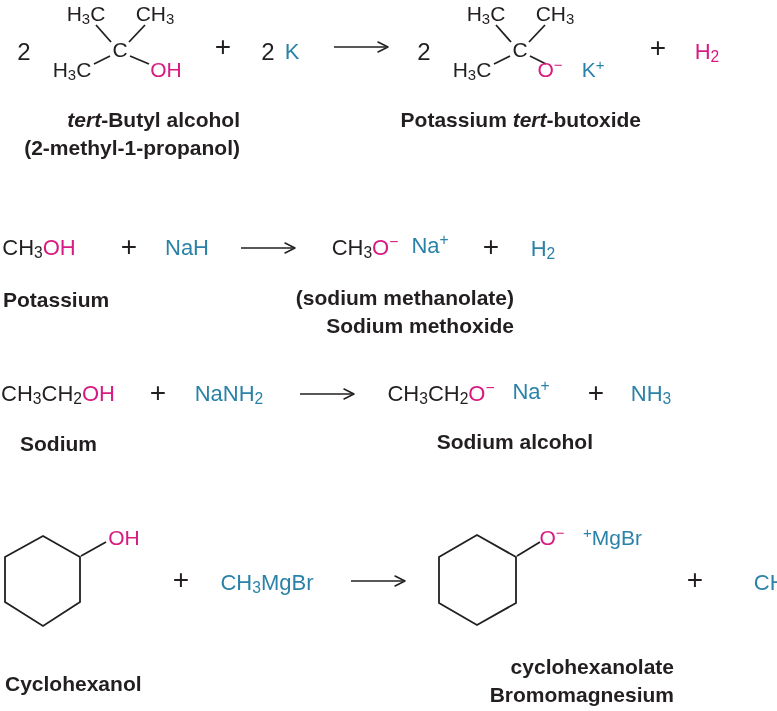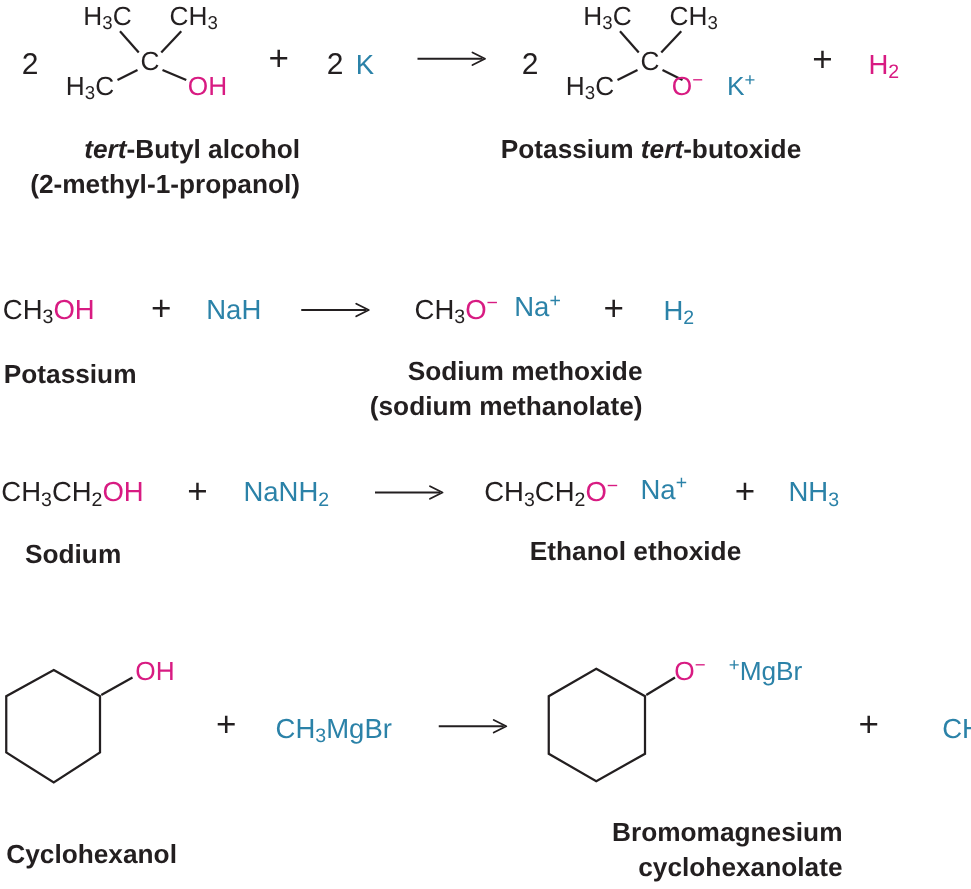--- a/index.html
+++ b/index.html
@@ -94,43 +94,43 @@
       <polyline points="45,2 55,7 45,12" stroke-width="1.5" stroke-linecap="round" stroke-linejoin="round"></polyline>
     </svg>
 
     <span class="t cc formula" style="left:365px;top:248px"><span>CH</span><sub>3</sub><span style="color: rgb(216, 27, 130);">O</span><sup style="color: rgb(216, 27, 130);">−</sup></span>
     <span class="t cc formula" style="left:430px;top:246px"><span style="color: rgb(43, 130, 168);">Na</span><sup style="color: rgb(43, 130, 168);">+</sup></span>
     <span class="t cc plus" style="left:491px;top:247px">+</span>
     <span class="t cc formula" style="left:543px;top:249px"><span style="color: rgb(43, 130, 168);">H</span><sub style="color: rgb(43, 130, 168);">2</sub></span>
 
     <div class="t lbl lbl-left" style="left:3px;top:286px">Potassium</div>
     <div class="t lbl" style="left:264px;top:284px;width:250px">
+      <div>(sodium methanolate)</div>
       <div>Sodium methoxide</div>
-      <div>(sodium methanolate)</div>
     </div>
   </section>
 
   <section>
     <span class="t cc formula" style="left:58px;top:394px"><span>CH</span><sub>3</sub><span>CH</span><sub>2</sub><span style="color: rgb(216, 27, 130);">OH</span></span>
     <span class="t cc plus" style="left:158px;top:393px">+</span>
     <span class="t cc formula" style="left:229px;top:394px"><span style="color: rgb(43, 130, 168);">NaNH</span><sub style="color: rgb(43, 130, 168);">2</sub></span>
 
     <svg class="t" style="left:299px;top:387px" width="62" height="14" viewBox="0 0 62 14">
       <line x1="1" y1="7" x2="53" y2="7" stroke-width="1.5"></line>
       <polyline points="45,2 55,7 45,12" stroke-width="1.5" stroke-linecap="round" stroke-linejoin="round"></polyline>
     </svg>
 
     <span class="t cc formula" style="left:441px;top:394px"><span>CH</span><sub>3</sub><span>CH</span><sub>2</sub><span style="color: rgb(216, 27, 130);">O</span><sup style="color: rgb(216, 27, 130);">−</sup></span>
     <span class="t cc formula" style="left:531px;top:392px"><span style="color: rgb(43, 130, 168);">Na</span><sup style="color: rgb(43, 130, 168);">+</sup></span>
     <span class="t cc plus" style="left:596px;top:393px">+</span>
     <span class="t cc formula" style="left:651px;top:394px"><span style="color: rgb(43, 130, 168);">NH</span><sub style="color: rgb(43, 130, 168);">3</sub></span>
 
     <div class="t lbl lbl-left" style="left:20px;top:430px">Sodium</div>
     <div class="t lbl" style="left:343px;top:428px;width:250px">
-      <div>Ethanol ethoxide</div>
+      <div>Sodium alcohol</div>
     </div>
   </section>
 
   <section>
     <div class="struct" style="left:0;top:525px;width:160px;height:110px">
       <svg width="160" height="110" viewBox="0 0 160 110">
         <polygon points="43,11 80,32 80,77 43,101 5,77 5,32" stroke-width="1.8"></polygon>
         <line x1="81" y1="31" x2="106" y2="17" stroke-width="1.8"></line>
       </svg>
       <span class="t cc atom" style="left:124px;top:13px"><span style="color: rgb(216, 27, 130);">OH</span></span>
@@ -151,18 +151,18 @@
       </svg>
       <span class="t cc atom" style="left:117px;top:13px"><span style="color: rgb(216, 27, 130);">O</span><sup style="color: rgb(216, 27, 130);">−</sup></span>
       <span class="t cl atom" style="left:148px;top:13px"><sup style="color: rgb(43, 130, 168);">+</sup><span style="color: rgb(43, 130, 168);">MgBr</span></span>
     </div>
 
     <span class="t cc plus" style="left:695px;top:580px">+</span>
     <span class="t cc formula" style="left:774px;top:583px"><span style="color: rgb(43, 130, 168);">CH</span><sub style="color: rgb(43, 130, 168);">4</sub></span>
 
     <div class="t lbl lbl-left" style="left:5px;top:670px">Cyclohexanol</div>
     <div class="t lbl" style="left:424px;top:653px;width:250px">
+      <div>cyclohexanolate</div>
       <div>Bromomagnesium</div>
-      <div>cyclohexanolate</div>
     </div>
   </section>
 
 </div>
 
 </body></html>

